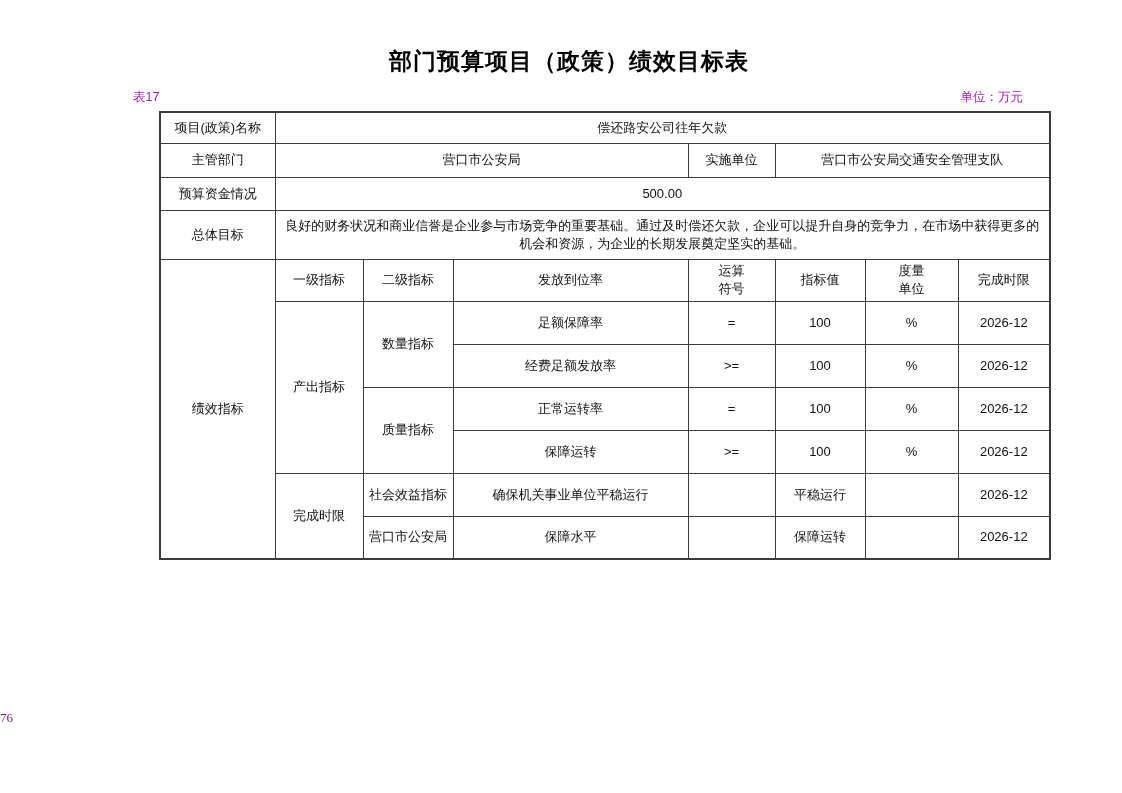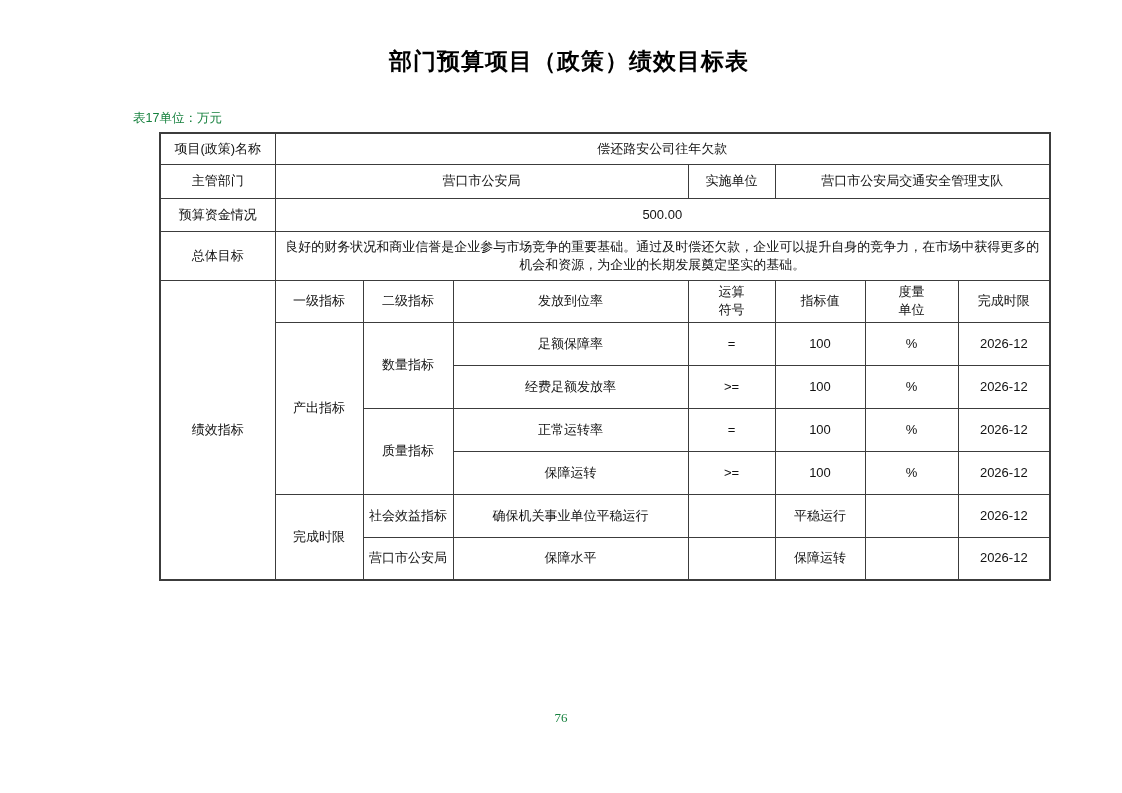--- a/index.html
+++ b/index.html
@@ -25,25 +25,26 @@
     font-weight: bold;
     letter-spacing: 1px;
     color: #000;
   }
   .content {
     width: 890px;
     margin-left: 117px;
   }
   .meta-row {
     display: flex;
+    justify-content: space-between;
     align-items: flex-end;
-    margin-top: 33px;
+    margin-top: 12px;
     margin-bottom: 5px;
     font-size: 12.5px;
-    color: #15803d;
+    color: #a21caf;
   }
   table.main-table {
     border-collapse: collapse;
     table-layout: fixed;
     width: 890px;
     border: 2px solid #3c3c3c;
     margin-left: 26px;
   }
   table.main-table td {
     border: 1px solid #3c3c3c;
@@ -61,24 +62,24 @@
   tr.r1 { height: 31px; }
   tr.r2 { height: 34px; }
   tr.r3 { height: 33px; }
   tr.r4 { height: 49px; }
   tr.rh { height: 42px; }
   tr.rd { height: 43px; }
   .page-number {
     position: absolute;
     top: 710px; left: 0;
     width: 100%;
-    text-align: center;
+    text-align: left;
     font-size: 13px;
     font-family: "Liberation Serif", "DejaVu Serif", serif;
-    color: #15803d;
+    color: #701a75;
   }
 </style>
 </head>
 <body>
 
 <div class="page">
 
   <h1 class="doc-title">部门预算项目（政策）绩效目标表</h1>
 
   <div class="content">

